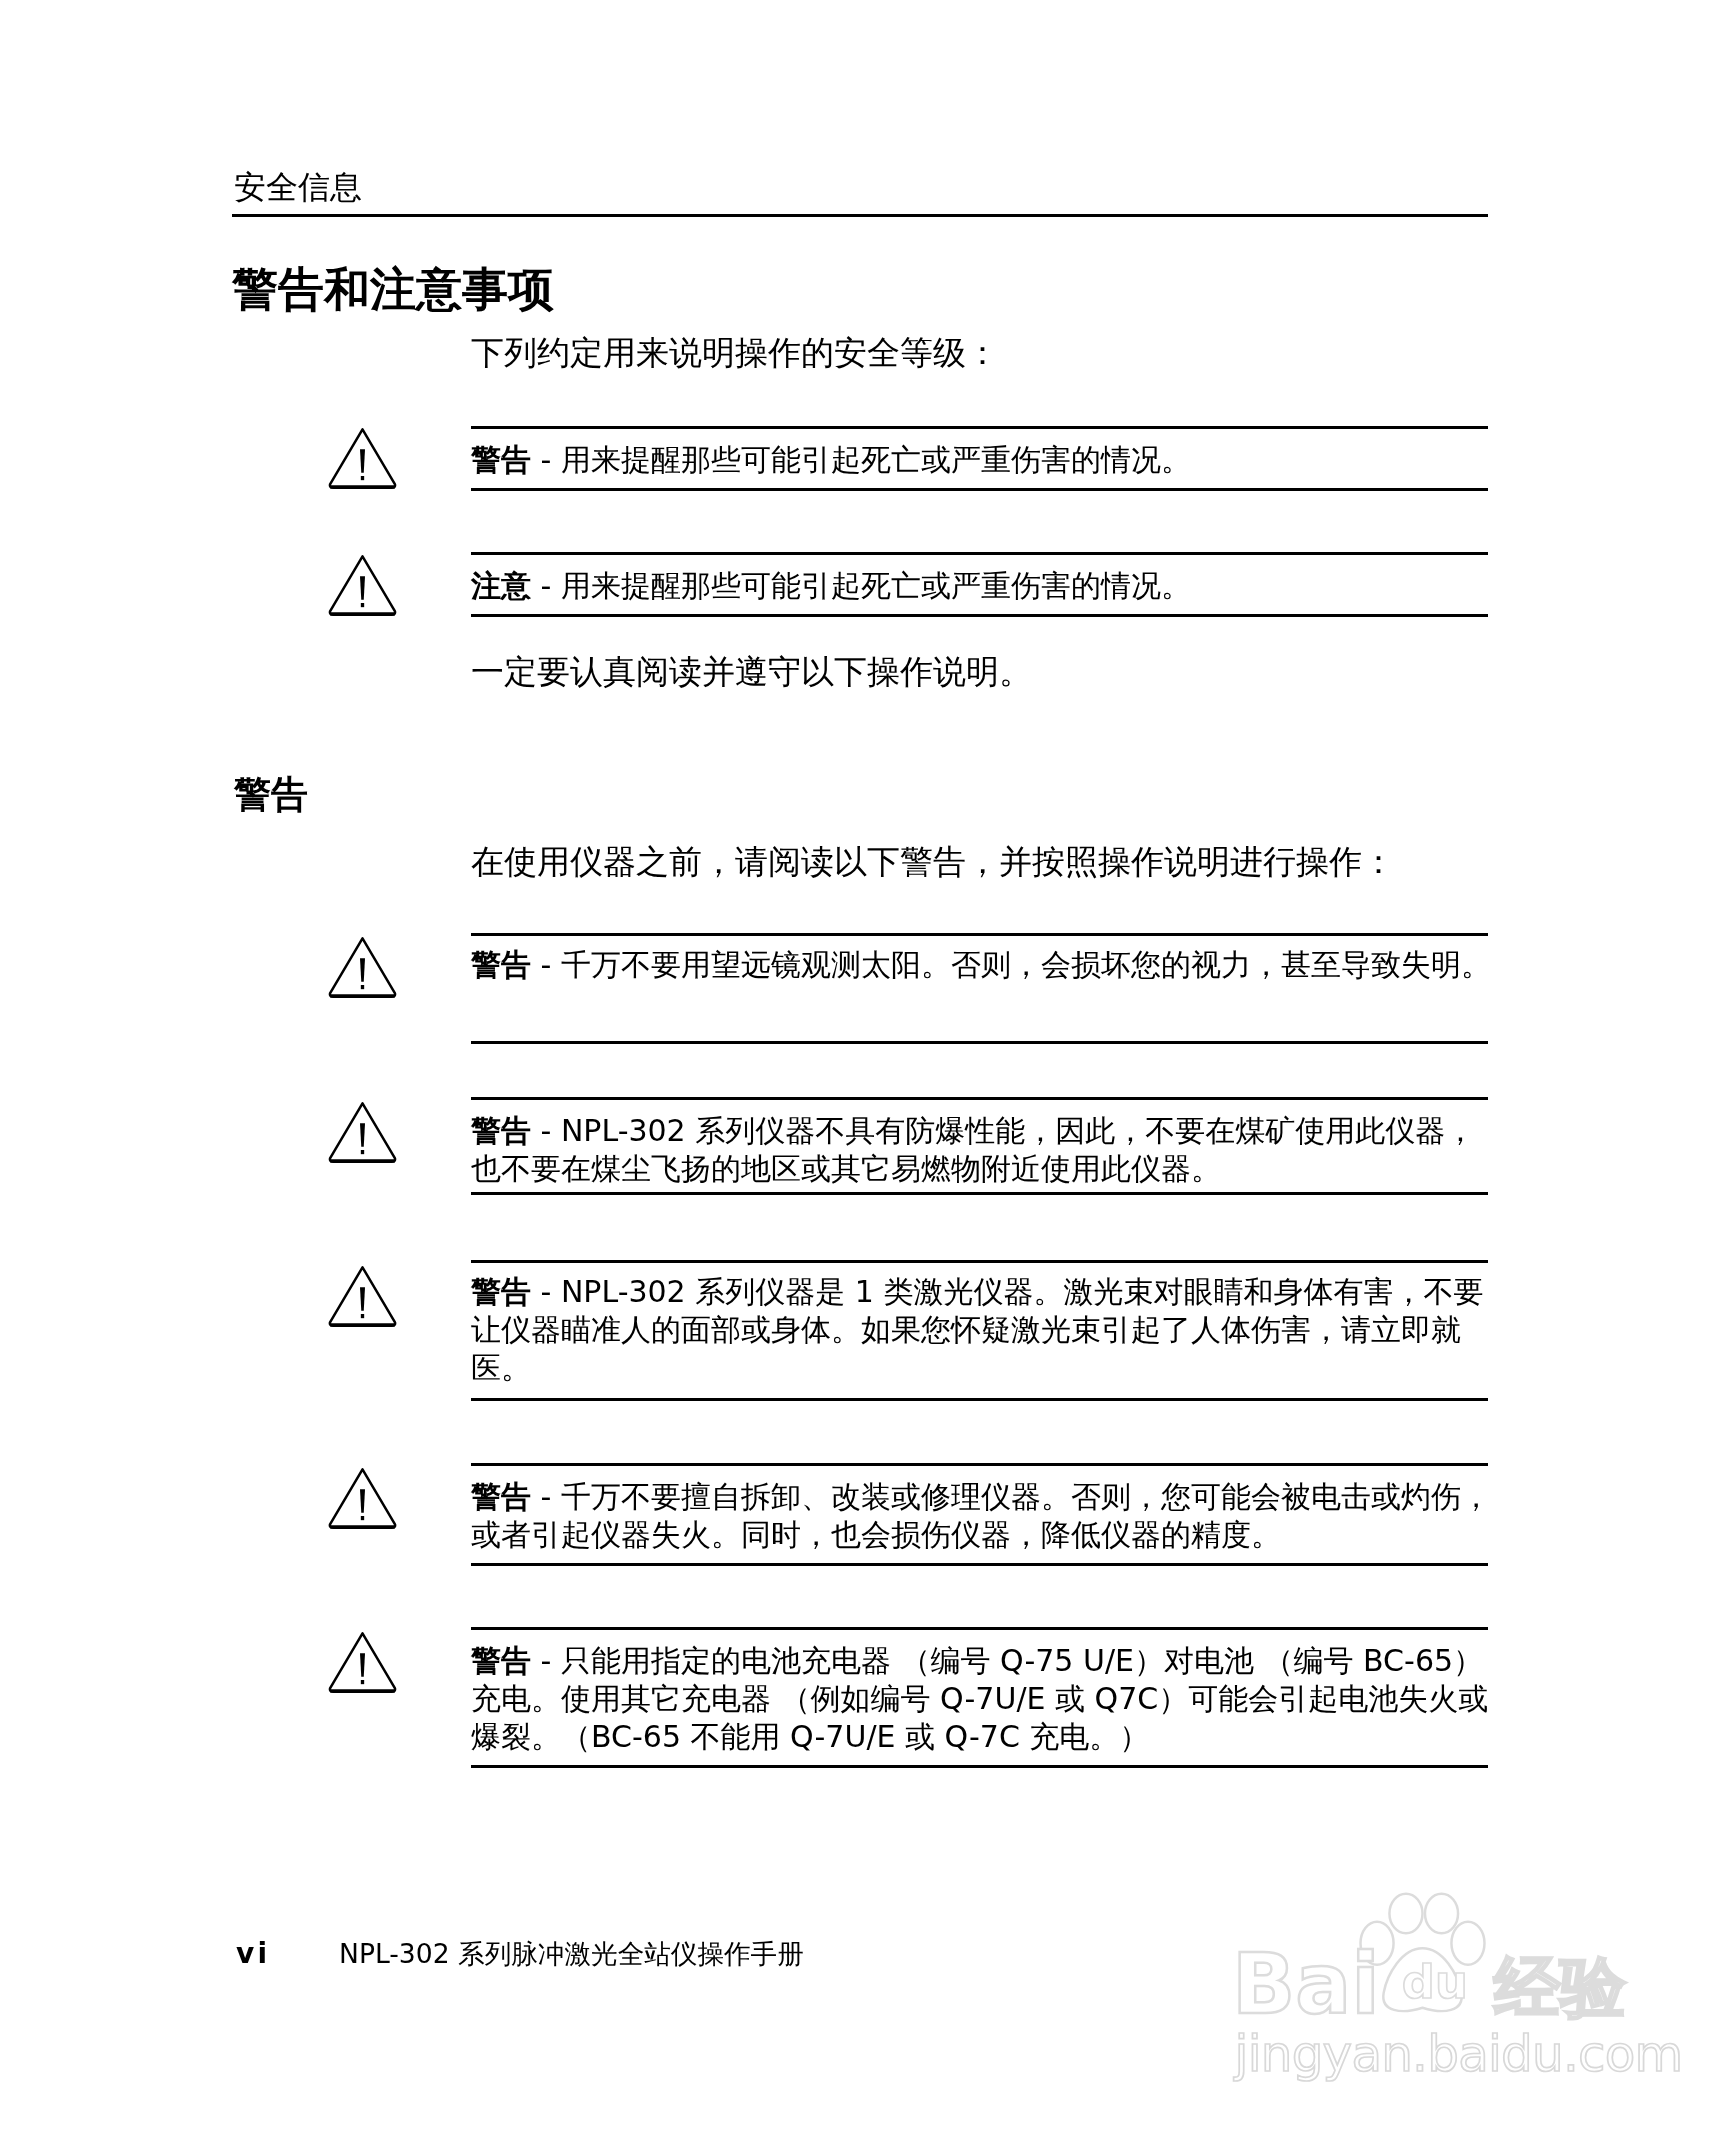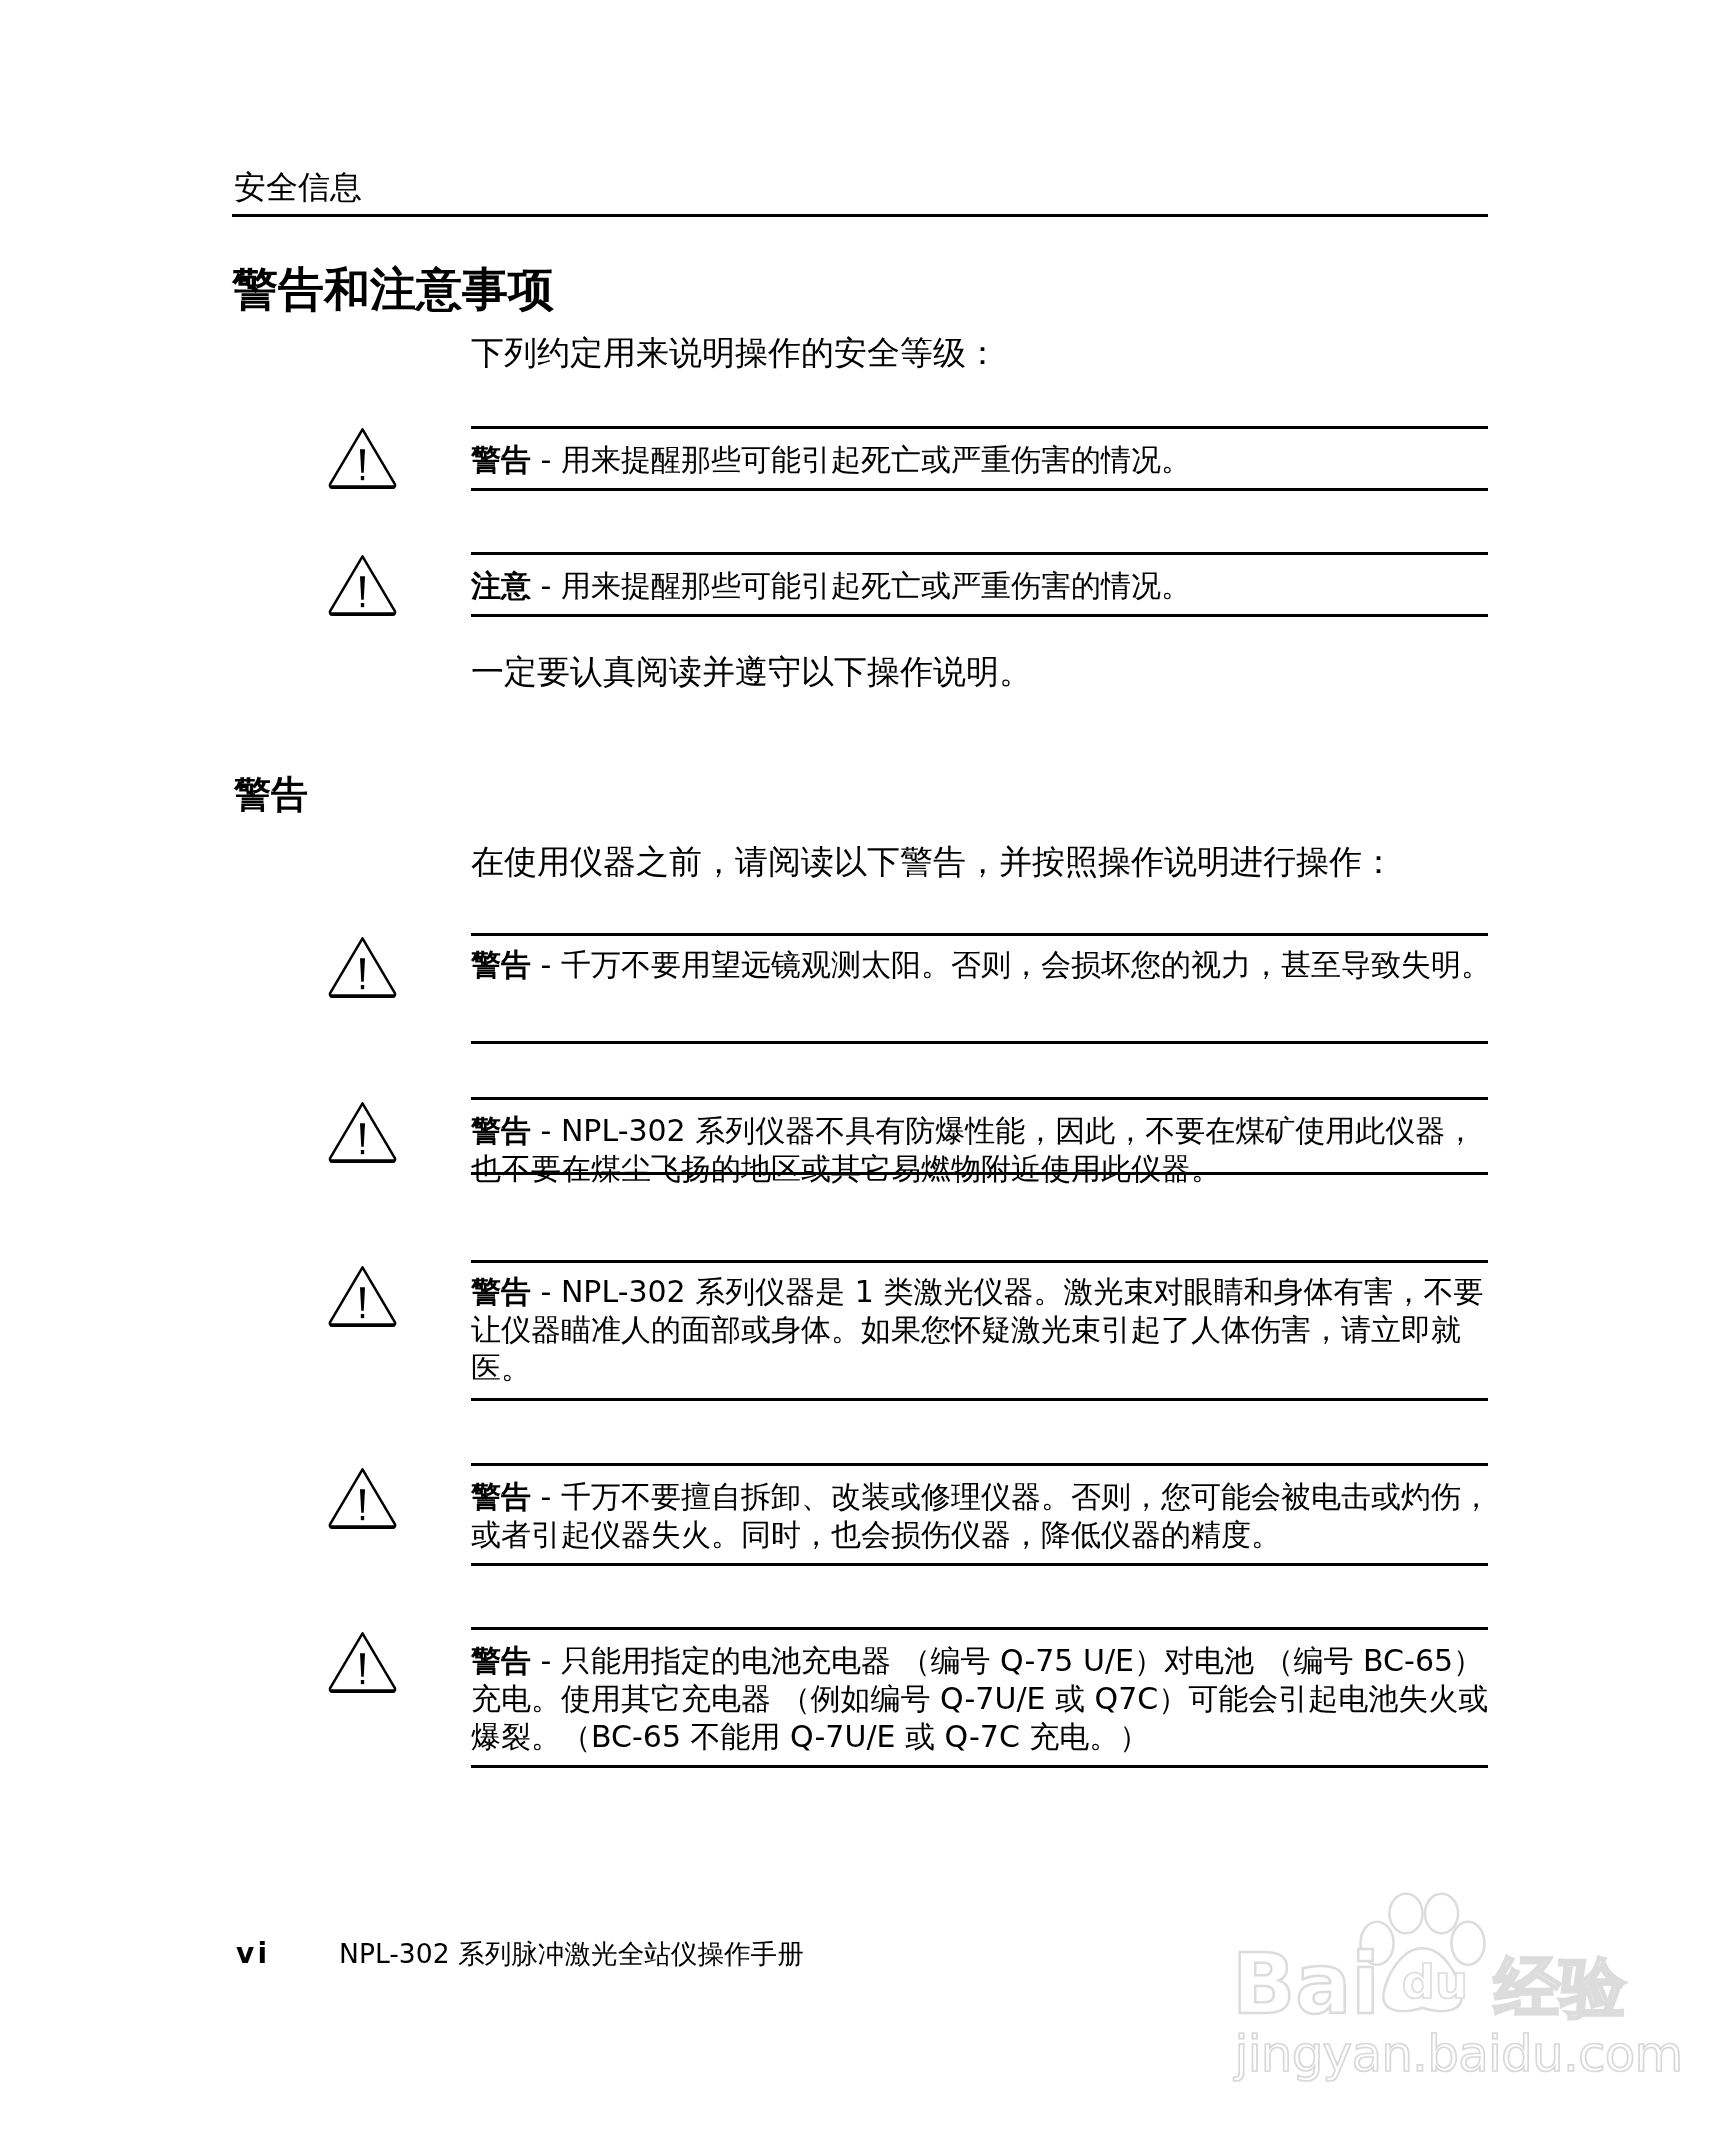--- a/index.html
+++ b/index.html
@@ -76,21 +76,21 @@
     <span class="lbl">警告</span><span> - </span><span>千万不要用望远镜观测太阳。否则，会损坏您的视力，甚至导致失明。</span>
   </div>
 </div>
 
 <svg class="icon" style="top:1100px;" viewBox="0 0 90 78">
   <path d="M45 4 L84 70 Q85 74 80 74 L10 74 Q5 74 6 70 Z" fill="#fff" stroke="#000" stroke-width="3" stroke-linejoin="round"></path>
   <line x1="6" y1="73" x2="84" y2="73" stroke="#000" stroke-width="4"></line>
   <path d="M42 28 L48 28 L46.5 56 L43.5 56 Z" fill="#000"></path>
   <rect x="43" y="60" width="4" height="5" fill="#000"></rect>
 </svg>
-<div class="box" style="top:1097px; height:78px;">
+<div class="box" style="top:1097px; height:98px;">
   <div class="txt" style="top:11.6px;">
     <span class="lbl">警告</span><span> - </span><span>NPL-302 系列仪器不具有防爆性能，因此，不要在煤矿使用此仪器，也不要在煤尘飞扬的地区或其它易燃物附近使用此仪器。</span>
   </div>
 </div>
 
 <svg class="icon" style="top:1264px;" viewBox="0 0 90 78">
   <path d="M45 4 L84 70 Q85 74 80 74 L10 74 Q5 74 6 70 Z" fill="#fff" stroke="#000" stroke-width="3" stroke-linejoin="round"></path>
   <line x1="6" y1="73" x2="84" y2="73" stroke="#000" stroke-width="4"></line>
   <path d="M42 28 L48 28 L46.5 56 L43.5 56 Z" fill="#000"></path>
   <rect x="43" y="60" width="4" height="5" fill="#000"></rect>

